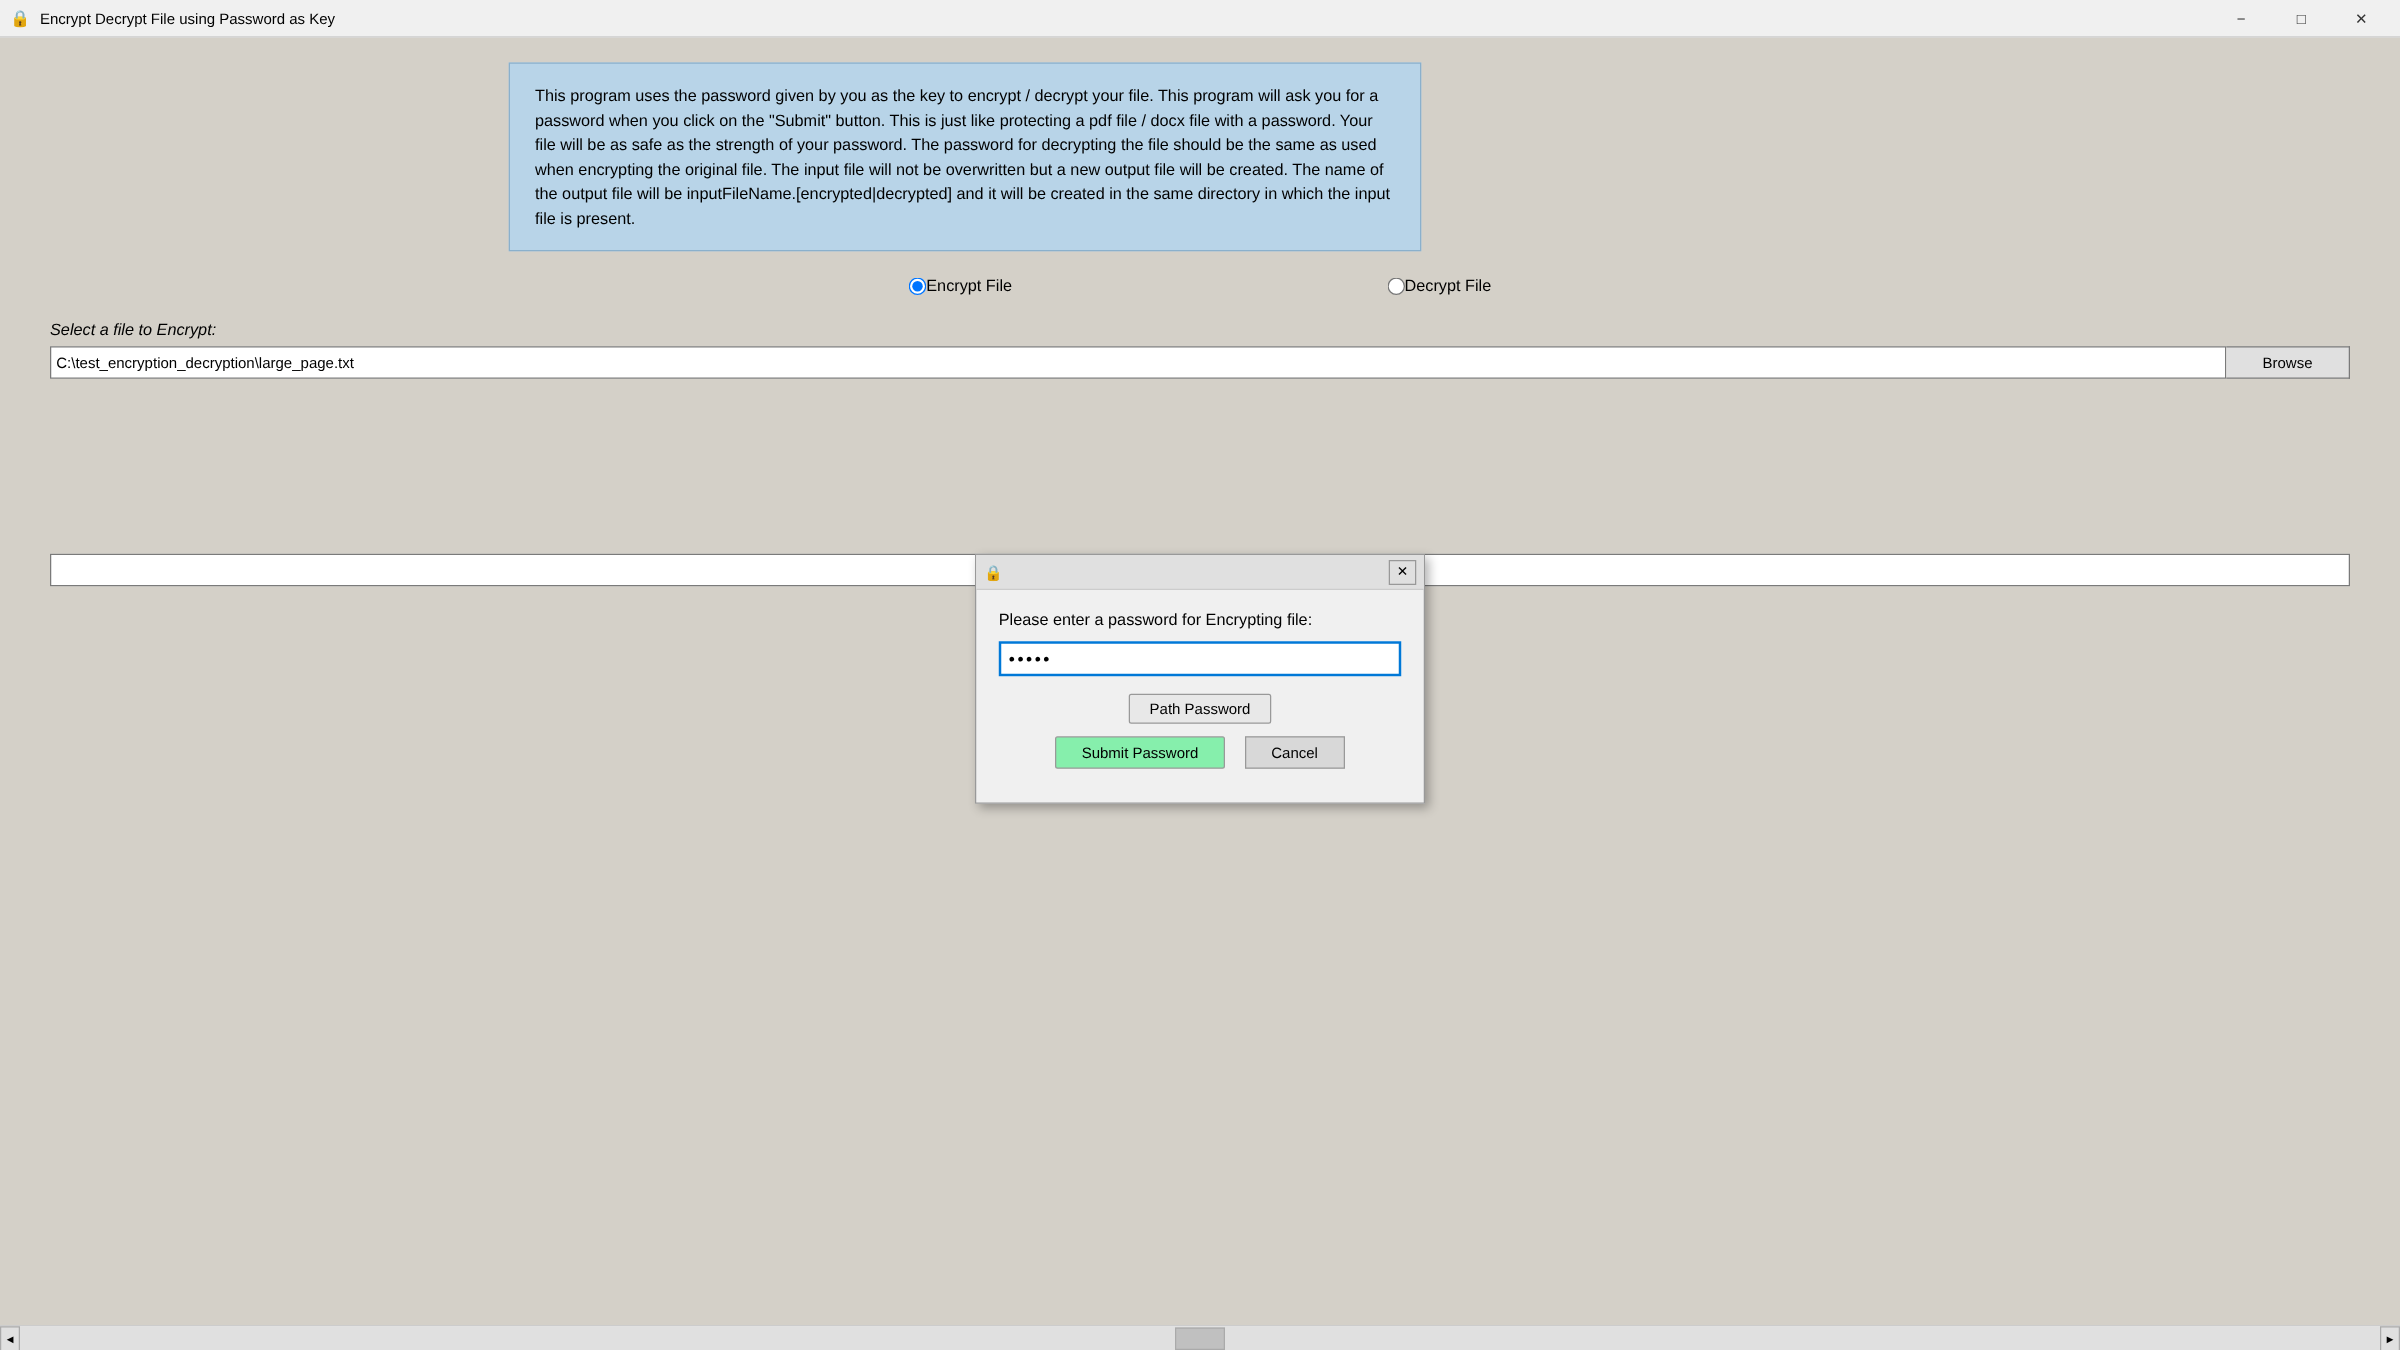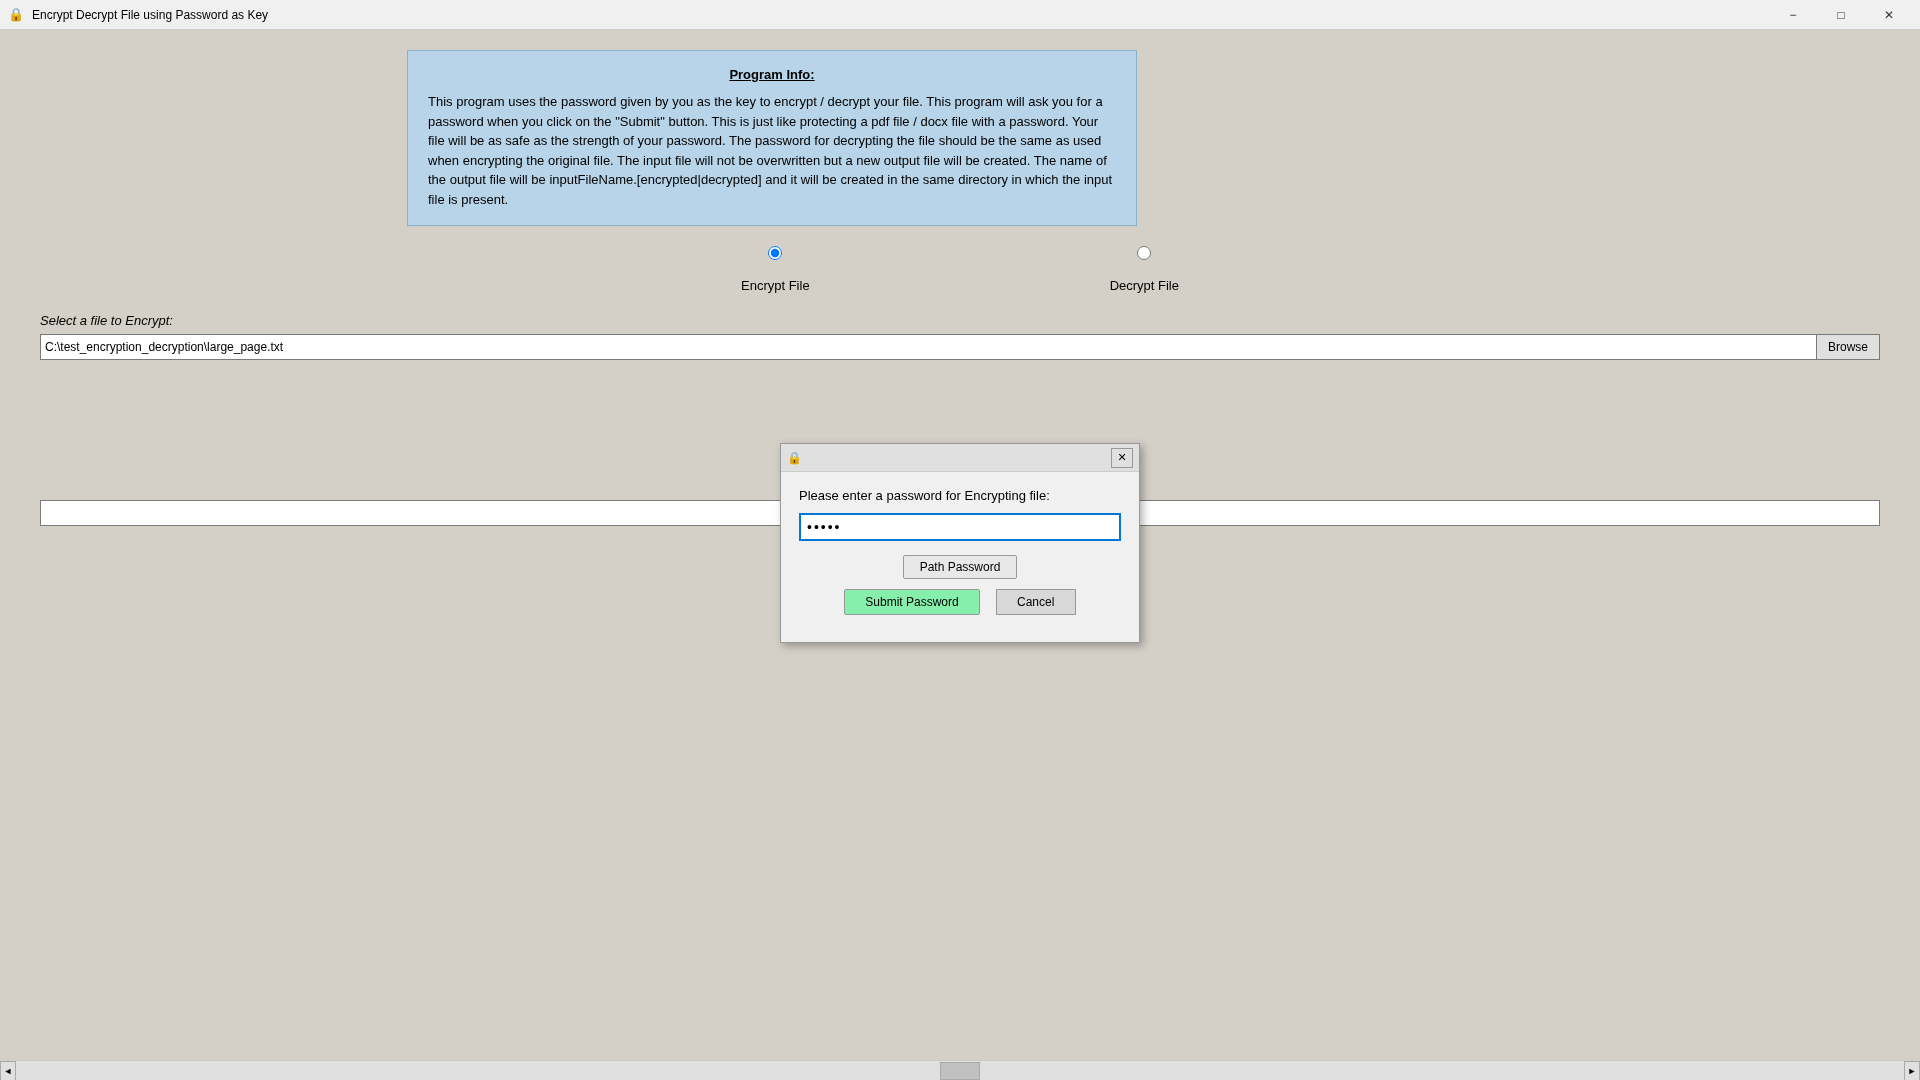--- a/index.html
+++ b/index.html
@@ -105,25 +105,24 @@
     
     .radio-section {
       display: flex;
       justify-content: center;
       gap: 300px;
       margin: 20px 0;
     }
 
     .radio-label {
       display: flex;
-      align-items: center;
-      gap: 18px;
-      cursor: pointer;
-      font-size: 13px;
-      flex-direction: column;
+      align-items: flex-end;
+      gap: 0;
+      cursor: pointer;
+      font-size: 13px;
     }
 
     .radio-label input[type="radio"] {
       width: 14px;
       height: 14px;
       cursor: pointer;
     }
 
     
     .file-section {
@@ -148,21 +147,21 @@
       height: 26px;
       border: 1px solid #7a7a7a;
       background: white;
       padding: 0 4px;
       font-size: 12px;
       outline: none;
     }
 
     .browse-btn {
       height: 26px;
-      padding: 0 11px;
+      padding: 0 29px;
       border: 1px solid #7a7a7a;
       border-left: none;
       background: #e0e0e0;
       cursor: pointer;
       font-size: 12px;
     }
 
     
     .output-section {
       margin-top: 140px;
@@ -344,21 +343,20 @@
   <div class="title-bar-controls">
     <button class="title-bar-btn">−</button>
     <button class="title-bar-btn">□</button>
     <button class="title-bar-btn close">✕</button>
   </div>
 </div>
 
 <div class="main-content">
 
   <div class="info-box">
-    <div class="info-box-title">Program Info:</div>
     <div class="info-box-text">This program uses the password given by you as the key to encrypt / decrypt your file. This program will ask you for a password when you click on the "Submit" button. This is just like protecting a pdf file / docx file with a password. Your file will be as safe as the strength of your password. The password for decrypting the file should be the same as used when encrypting the original file. The input file will not be overwritten but a new output file will be created. The name of the output file will be inputFileName.[encrypted|decrypted] and it will be created in the same directory in which the input file is present.</div>
   </div>
 
   <div class="radio-section">
     <label class="radio-label">
       <input type="radio" name="mode" checked="" style="">
       <span>Encrypt File</span>
     </label>
     <label class="radio-label">
       <input type="radio" name="mode" style="">

